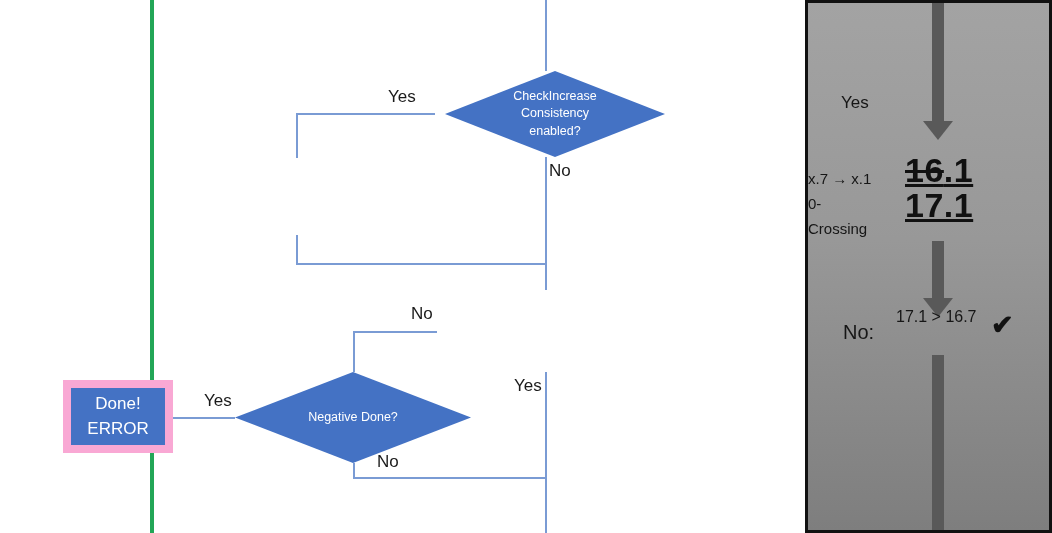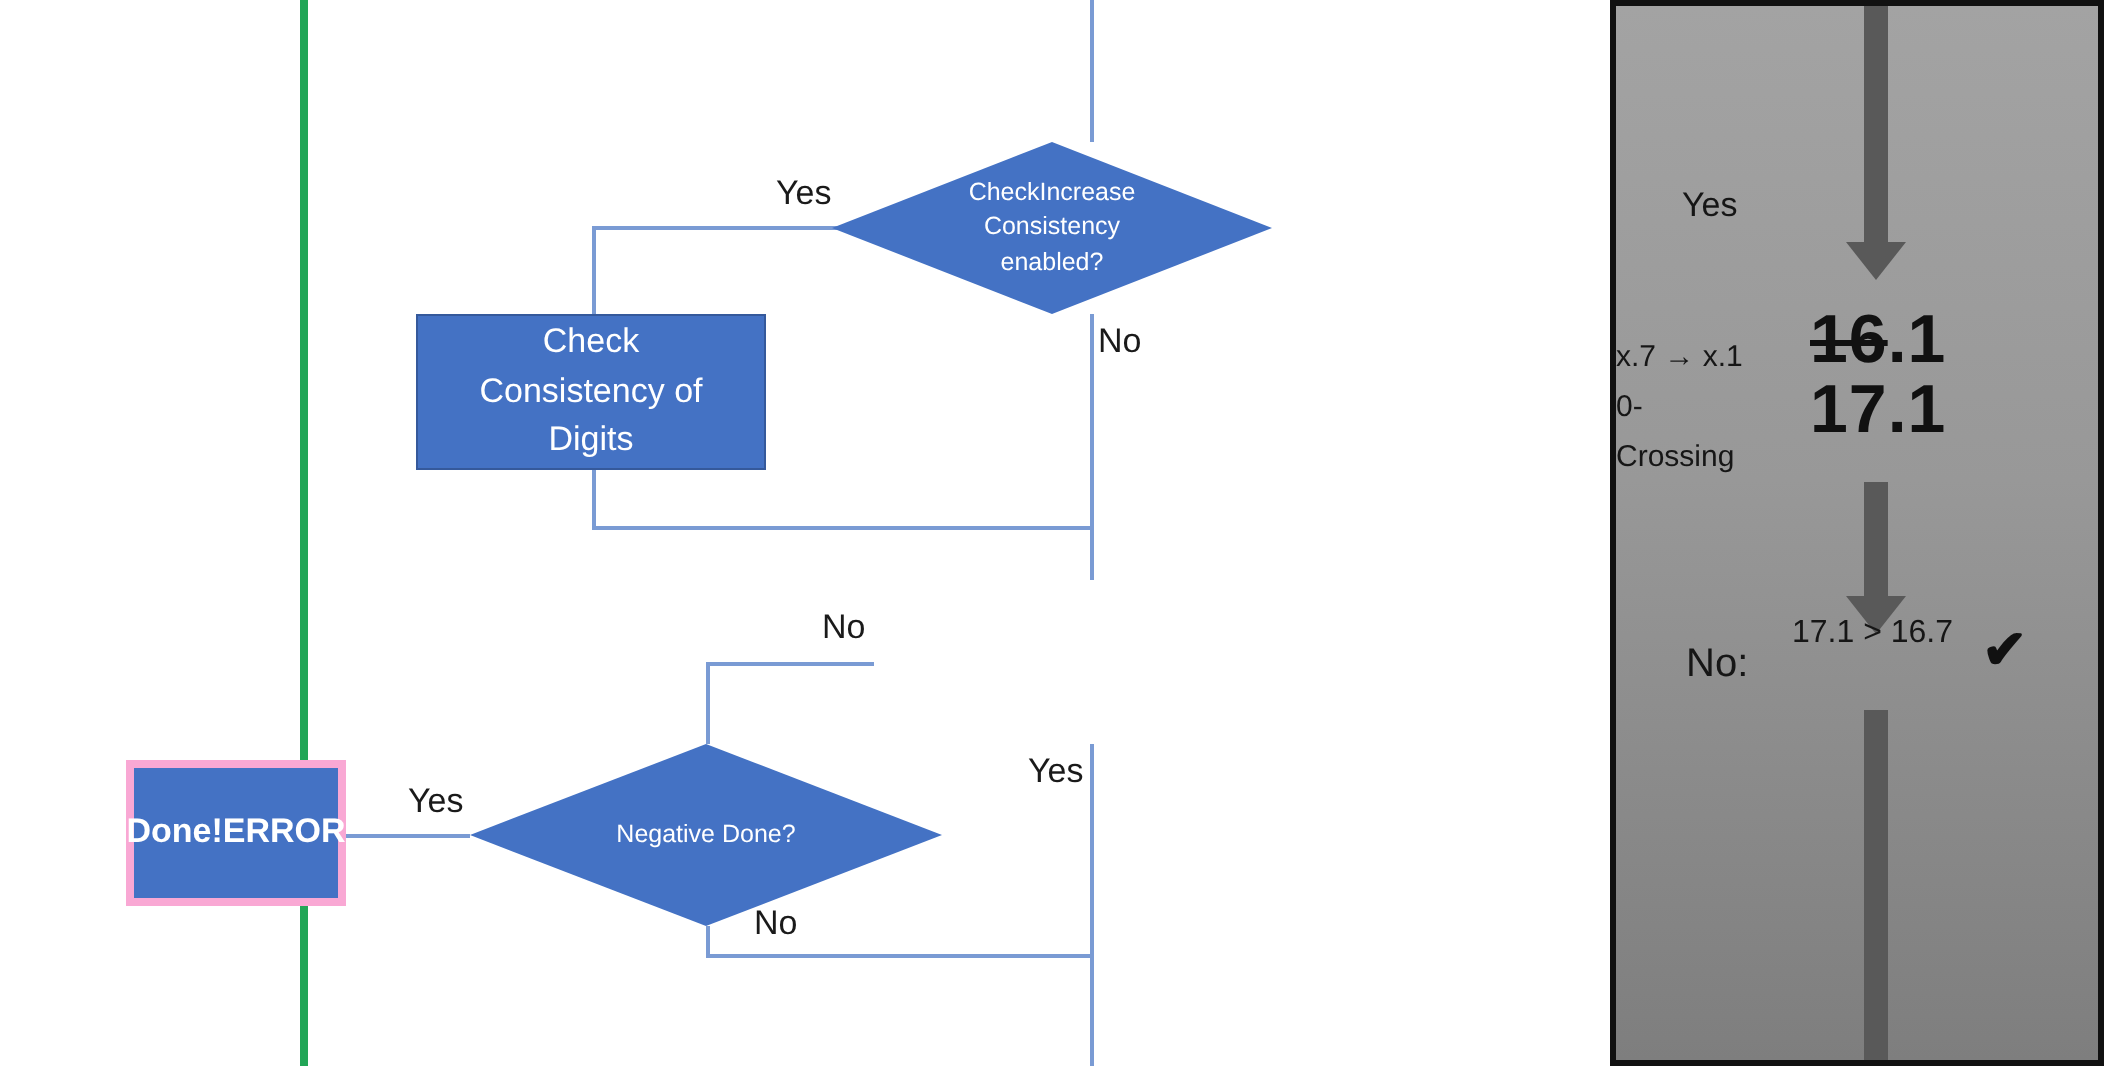--- a/index.html
+++ b/index.html
@@ -48,28 +48,27 @@
     display: flex; align-items: center; justify-content: center;
     text-align: center;
     color: #ffffff;
     font-size: 17px;
     line-height: 1.45;
     z-index: 2;
   }
   .terminal {
     position: absolute;
     background: #4472c4;
-    border: 4px solid #f9a8d4;
-    display: flex; flex-direction: row; align-items: center; justify-content: center;
+    border: 8px solid #f9a8d4;
+    display: flex; flex-direction: column; align-items: center; justify-content: center;
     color: #ffffff;
     font-size: 17px;
     line-height: 1.45;
     z-index: 3;
     text-align: center;
-    font-weight: bold;
   }
   .edge-label {
     position: absolute;
     color: #1a1a1a;
     font-size: 17px;
     z-index: 4;
     white-space: nowrap;
   }
 
   
@@ -91,51 +90,48 @@
   }
   .panel-text { position: absolute; color: #161616; white-space: nowrap; }
   .rule-block {
     position: absolute; left: 0; top: 163px; width: 68px;
     text-align: left; color: #161616;
     font-size: 15px; line-height: 25px;
   }
   .values-block {
     position: absolute; left: 97px; top: 150px;
     font-size: 34px; font-weight: 700; color: #111111;
-    line-height: 35px; letter-spacing: 0.5px;
+    line-height: 35px; letter-spacing: 0.5px; text-decoration: underline;
   }
   .strike { text-decoration: line-through; text-decoration-thickness: 3px; }
   .check-glyph {
     position: absolute; left: 183px; top: 306px;
     font-size: 27px; font-weight: 700; color: #111111;
   }
 </style>
 </head>
 <body>
 
 <div id="slide">
 
   <div class="green-line"></div>
 
   <div class="v-line" style="left:545px; top:0; height:71px;"></div>
   <div class="v-line" style="left:545px; top:157px; height:133px;"></div>
   <div class="v-line" style="left:545px; top:372px; height:161px;"></div>
 
-  <div class="diamond" style="left:416px; top:71px; width:220px; height:86px;">
+  <div class="diamond" style="left:445px; top:71px; width:220px; height:86px;">
     <span class="dtext">CheckIncrease Consistency enabled?</span>
   </div>
   <div class="edge-label" style="left:388px; top:87px;">Yes</div>
   <div class="edge-label" style="left:549px; top:161px;">No</div>
 
   <div class="h-line" style="left:296px; top:113px; width:139px;"></div>
   <div class="v-line" style="left:296px; top:113px; height:45px;"></div>
 
-  <div class="process" style="left:208px; top:157px; width:175px; height:78px; padding:0 14px;">
-    <span>Check Consistency of Digits</span>
-  </div>
 
   <div class="v-line" style="left:296px; top:235px; height:29px;"></div>
   <div class="h-line" style="left:296px; top:263px; width:250px;"></div>
 
   <div class="edge-label" style="left:411px; top:304px;">No</div>
   <div class="edge-label" style="left:514px; top:376px;">Yes</div>
 
   <div class="h-line" style="left:353px; top:331px; width:84px;"></div>
   <div class="v-line" style="left:353px; top:331px; height:41px;"></div>
 

